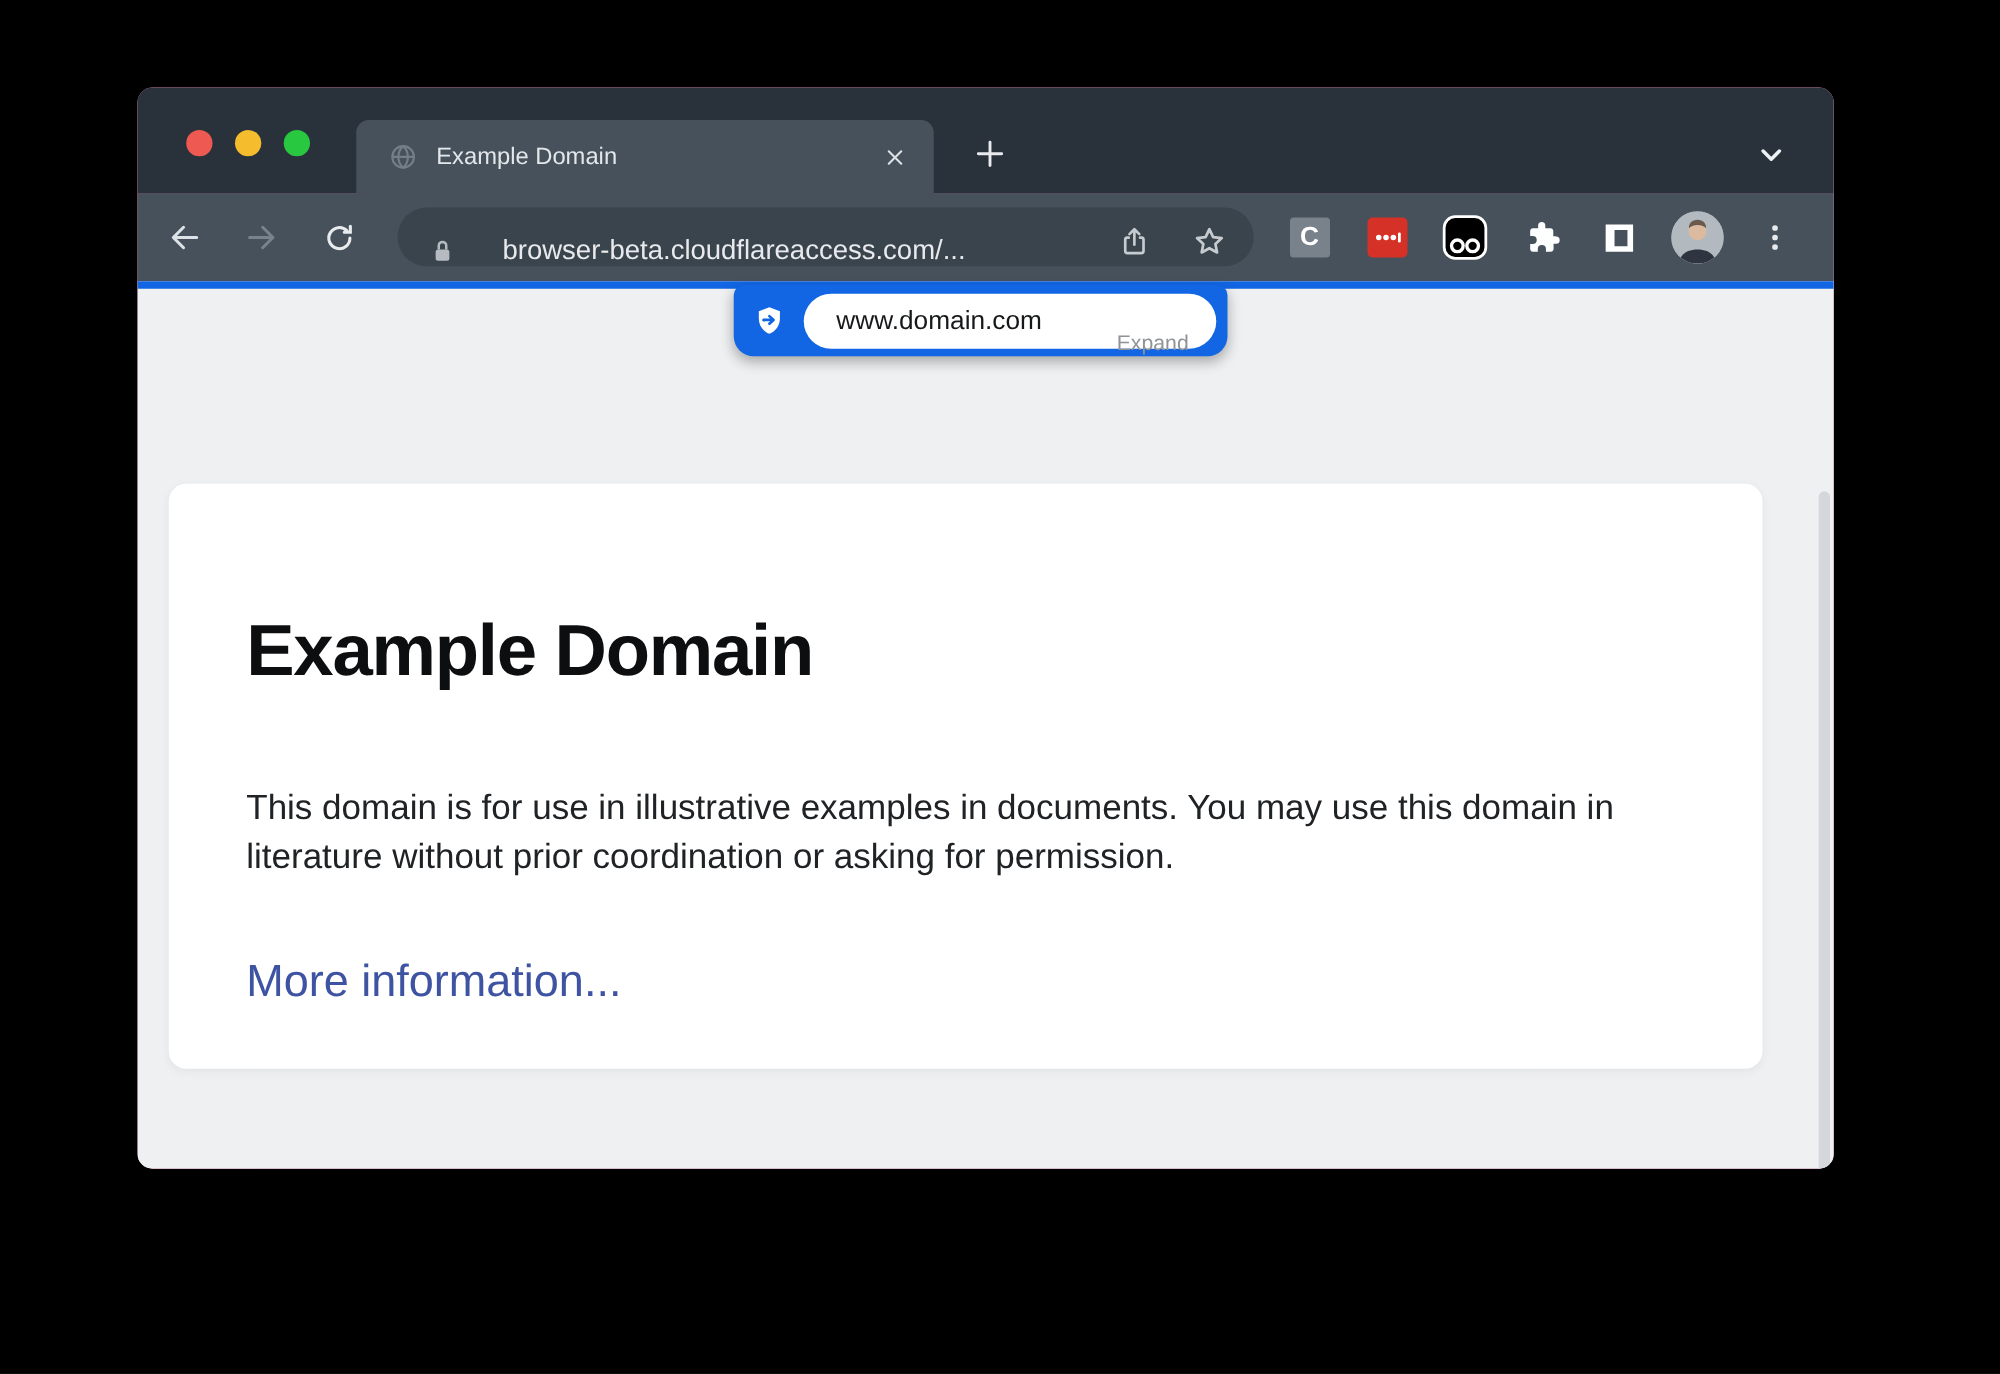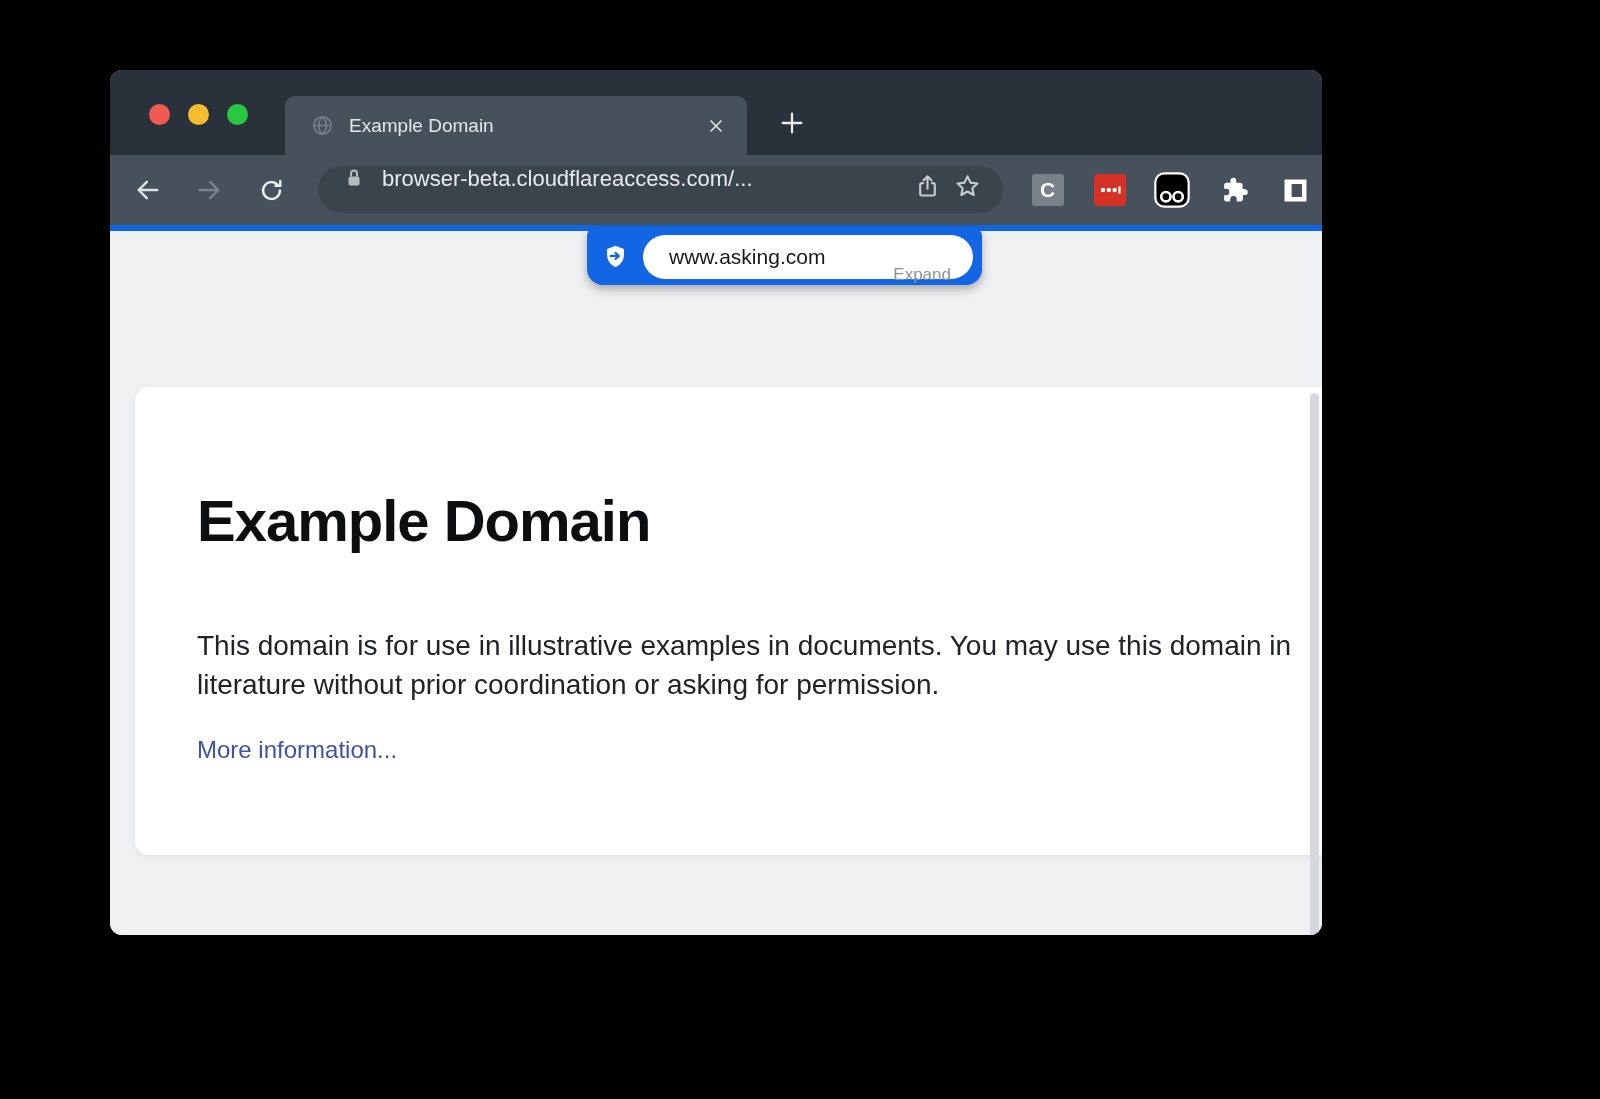--- a/index.html
+++ b/index.html
@@ -1,19 +1,19 @@
 <!DOCTYPE html>
 <html><head>
 <meta charset="utf-8">
 <style>
   * { margin:0; padding:0; box-sizing:border-box; }
   html,body { width:1600px; height:1099px; background:#000; font-family:"Liberation Sans","DejaVu Sans",sans-serif; overflow:hidden; }
 
   .window {
-    position:absolute; left:110px; top:70px; width:1212px; height:865px;
+    position:absolute; left:110px; top:70px; width:1357px; height:865px;
     border-radius:12px; overflow:hidden; background:#f9a8d4;
     box-shadow:0 25px 70px rgba(0,0,0,.6);
   }
 
   
   .tabstrip { position:absolute; left:0; top:0; width:100%; height:85px; background:#29323a; }
   .traffic { position:absolute; top:34px; width:21px; height:21px; border-radius:50%; }
   .t-close { left:39px;  background:#ee5a52; }
   .t-min   { left:78px;  background:#f5bd2e; }
   .t-zoom  { left:117px; background:#28c840; }
@@ -33,21 +33,21 @@
   
   .toolbar { position:absolute; left:0; top:85px; width:100%; height:70px; background:#46515b; display:flex; align-items:center; }
   .nav-btn { width:42px; height:42px; display:flex; align-items:center; justify-content:center; border-radius:50%; flex:0 0 auto; }
   .nav-back { margin-left:17px; }
   .nav-fwd  { margin-left:19px; }
   .nav-reload { margin-left:20px; }
 
   .urlbar {
     position:absolute; left:208px; top:96px; width:685px; height:47px;
     background:#3a444c; border-radius:24px;
-    display:flex; align-items:flex-start; padding:0 16px 0 24px;
+    display:flex; align-items:flex-end; padding:0 16px 0 24px;gap:20px;
   }
   .url-text { color:#e8eaed; font-size:22px; margin-left:16px; flex:1 1 auto; white-space:nowrap; overflow:hidden; }
   .urlbar .ic-btn { width:40px; height:40px; display:flex; align-items:center; justify-content:center; flex:0 0 auto; }
 
   .ext-row { position:absolute; left:915px; top:85px; height:70px; display:flex; align-items:center; gap:17px; }
   .ext-btn { width:45px; height:45px; display:flex; align-items:center; justify-content:center; }
 
   .ext-c { width:32px; height:32px; background:#79828a; border-radius:3px; color:#fff; font-size:21px; font-weight:bold; display:flex; align-items:center; justify-content:center; }
   .ext-red { width:32px; height:32px; background:#d53127; border-radius:4px; display:flex; align-items:center; justify-content:center; }
   .avatar-wrap { width:42px; height:42px; border-radius:50%; overflow:hidden; background:#aeb6bd; }
@@ -69,21 +69,21 @@
 
   
   .content { position:absolute; left:0; top:155px; width:100%; height:710px; background:#eef0f2; }
   .card {
     position:absolute; left:25px; top:162px; width:1275px; height:468px;
     background:#fff; border-radius:14px; box-shadow:0 2px 8px rgba(0,0,0,.05);
     padding:100px 62px 0 62px;
   }
   .page-heading { font-size:58px; font-weight:bold; color:#0d0e10; letter-spacing:-1px; }
   .page-para { margin-top:72px; font-size:28px; line-height:39px; color:#202326; max-width:1155px; }
-  .page-link { display:inline-block; margin-top:32px; font-size:24px; color:#3e54a3; text-decoration:none; cursor:pointer; }
+  .page-link { display:inline-block; margin-top:60px; font-size:36px; color:#3e54a3; text-decoration:none; cursor:pointer; }
 
   .scroll-thumb {
     position:absolute; right:3px; top:168px; width:9px; height:638px;
     background:#d4d7db; border-radius:5px;
   }
 
   svg { display:block; }
 </style>
 </head>
 <body>
@@ -225,18 +225,18 @@
   <div class="iso-line"></div>
   <div class="iso-banner">
     <span class="iso-shield">
       <svg viewBox="0 0 24 24" width="27" height="27">
         <path d="M12 2.5l7.5 2.8v5.2c0 5-3.2 9.3-7.5 10.9C7.7 19.8 4.5 15.5 4.5 10.5V5.3z" fill="#fff"></path>
         <path d="M8.5 11.5h6M12 8.8l3 2.7-3 2.7" fill="none" stroke="#1266e4" stroke-width="1.9" stroke-linecap="round" stroke-linejoin="round"></path>
         <circle cx="8" cy="11.5" r="1.1" fill="#1266e4"></circle>
       </svg>
     </span>
     <span class="iso-pill">
-      <span class="iso-host">www.asking.com</span>
+      <span class="iso-host">www.domain.com</span>
       <span class="iso-expand">Expand</span>
     </span>
   </div>
 
 </div>
 
 </body></html>

